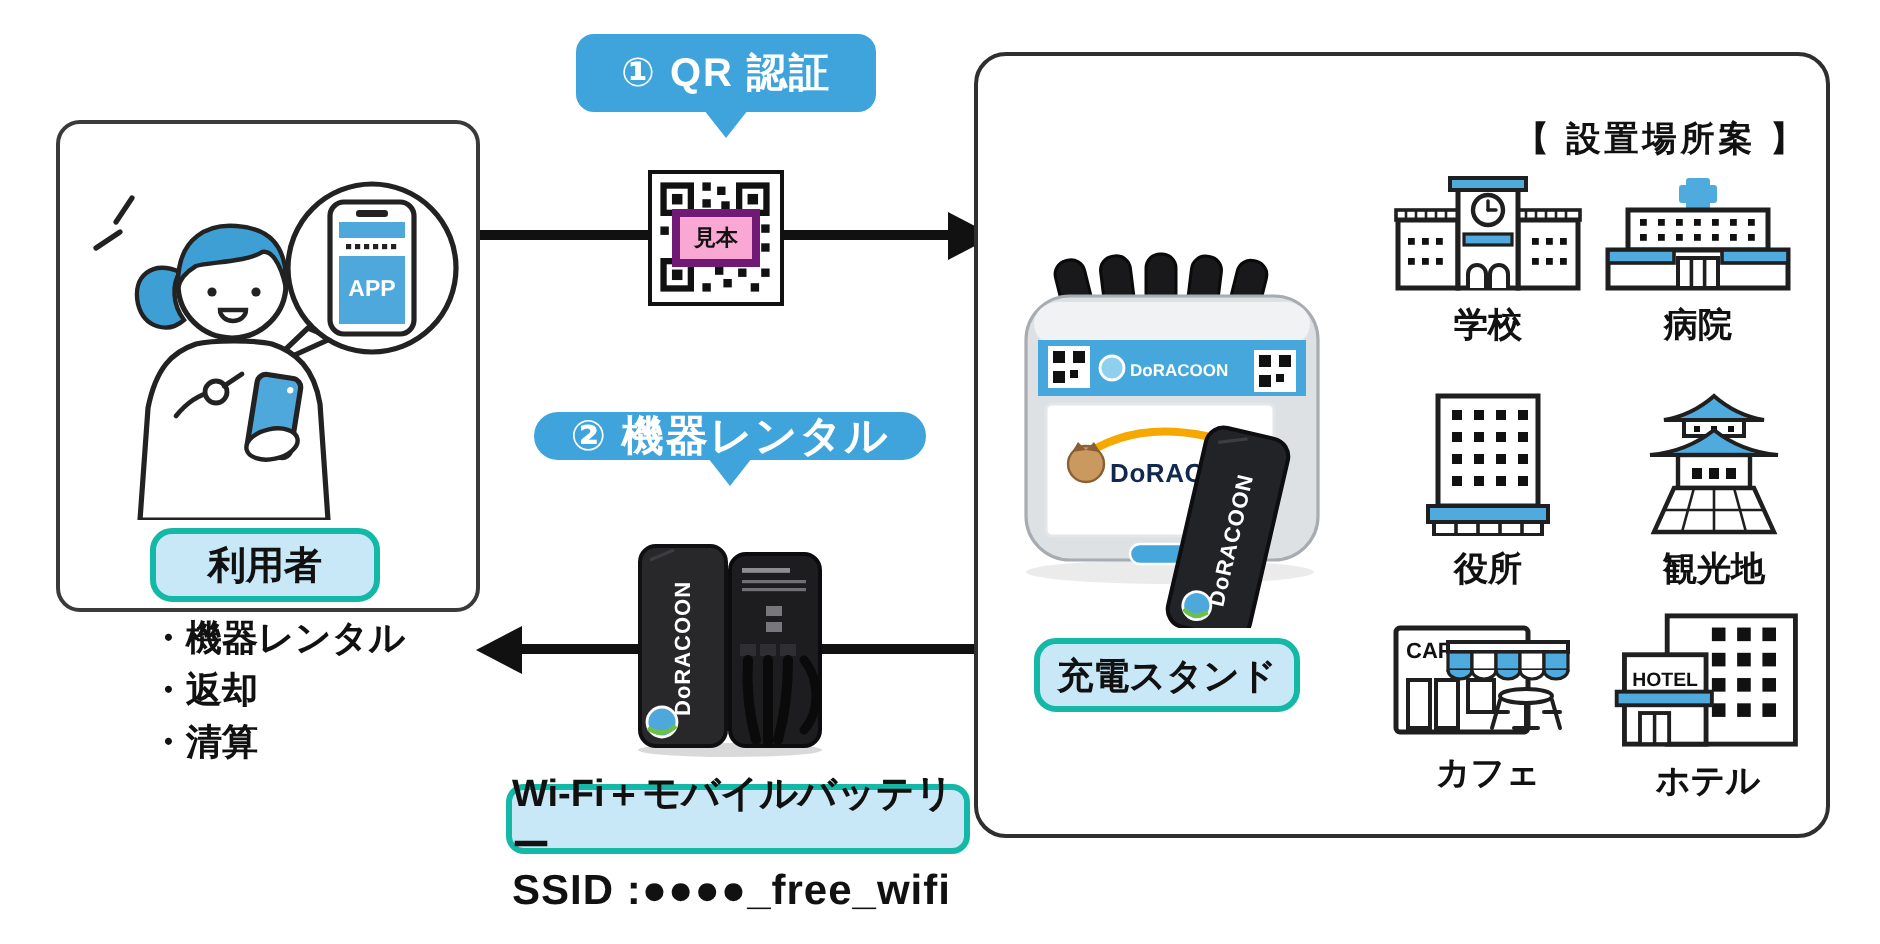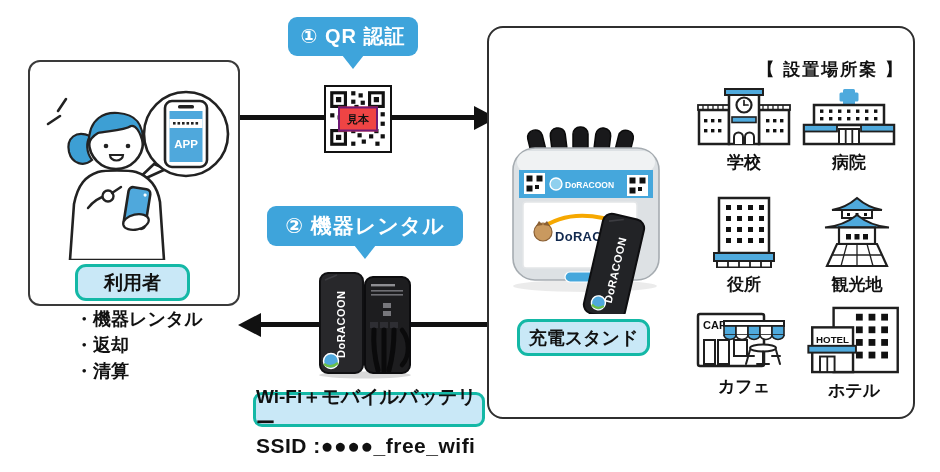--- a/index.html
+++ b/index.html
@@ -19,22 +19,22 @@
   
   .hline{position:absolute;height:5px;background:#111;}
   .head-right{position:absolute;width:0;height:0;border-top:12px solid transparent;
               border-bottom:12px solid transparent;border-left:23px solid #111;}
   .head-left{position:absolute;width:0;height:0;border-top:12px solid transparent;
              border-bottom:12px solid transparent;border-right:23px solid #111;}
   
   .user-items{position:absolute;margin:0;padding:0;list-style:none;font-weight:800;font-size:18px;line-height:26px;}
   
   .qr-box{position:absolute;background:#fff;border:2.5px solid #111;box-sizing:border-box;z-index:3;}
-  .qr-sample{position:absolute;left:50%;top:50%;transform:translate(-50%,-50%);background:#ef4444;
-             border:2px solid #701a75;font-size:11px;font-weight:700;padding:3px 7px;white-space:nowrap;z-index:4;}
+  .qr-sample{position:absolute;left:50%;top:50%;transform:translate(-50%,-50%);background:#f9a8d4;
+             border:4px solid #701a75;font-size:11px;font-weight:700;padding:3px 7px;white-space:nowrap;z-index:4;}
   
   .loc-cell{position:absolute;width:104px;display:flex;flex-direction:column;align-items:center;}
   .loc-label{font-weight:800;font-size:17px;margin-top:5px;}
   .ssid{position:absolute;font-size:21px;font-weight:700;letter-spacing:.5px;}
   .hdr{position:absolute;font-weight:800;font-size:17px;letter-spacing:2px;text-align:right;}
 </style>
 </head>
 <body>
 
 <div class="canvas">
@@ -103,21 +103,21 @@
       <span>利用者</span>
     </div>
 
     <ul class="user-items" style="left:45px;top:244px;">
       <li>・機器レンタル</li>
       <li>・返却</li>
       <li>・清算</li>
     </ul>
   </div>
 
-  <div class="step-badge" style="left:288px;top:17px;width:130px;height:39px;font-size:20px;text-align:right;">
+  <div class="step-badge" style="left:288px;top:17px;width:150px;height:39px;font-size:20px;text-align:right;">
     <span>① QR 認証</span>
   </div>
 
   <div class="qr-box" style="left:324px;top:85px;width:68px;height:68px;">
     <svg width="63" height="63" viewBox="0 0 60 60" style="position:absolute;left:0;top:0;">
       <g fill="#111">
         <rect x="4" y="4" width="16" height="16"></rect>
           <rect x="40" y="4" width="16" height="16"></rect>
           <rect x="4" y="40" width="16" height="16"></rect>
       </g>
@@ -151,21 +151,21 @@
           <rect x="34" y="50" width="4" height="4"></rect>
           <rect x="41" y="45" width="4" height="4"></rect>
         <rect x="47" y="52" width="4" height="4"></rect>
           <rect x="52" y="45" width="4" height="4"></rect>
           <rect x="46" y="40" width="4" height="4"></rect>
       </g>
     </svg>
     <div class="qr-sample">見本</div>
   </div>
 
-  <div class="step-badge" style="left:267px;top:206px;width:196px;height:40px;font-size:21px;">
+  <div class="step-badge" style="left:267px;top:206px;width:196px;height:24px;font-size:21px;border-radius:16px;">
     <span>② 機器レンタル</span>
   </div>
 
   <svg class="abs" style="left:317px;top:270px;z-index:3;" width="96" height="110" viewBox="0 0 96 110">
     <ellipse cx="48" cy="105" rx="46" ry="3.5" fill="rgba(0,0,0,0.15)"></ellipse>
 
     <g>
       <rect x="48" y="7" width="45" height="96" rx="8" fill="#1d1d1f" stroke="#0c0c0e" stroke-width="2"></rect>
       <rect x="54" y="14" width="24" height="2.4" fill="#8e8e92"></rect>
       <rect x="54" y="20" width="32" height="1.6" fill="#6f6f74"></rect>

